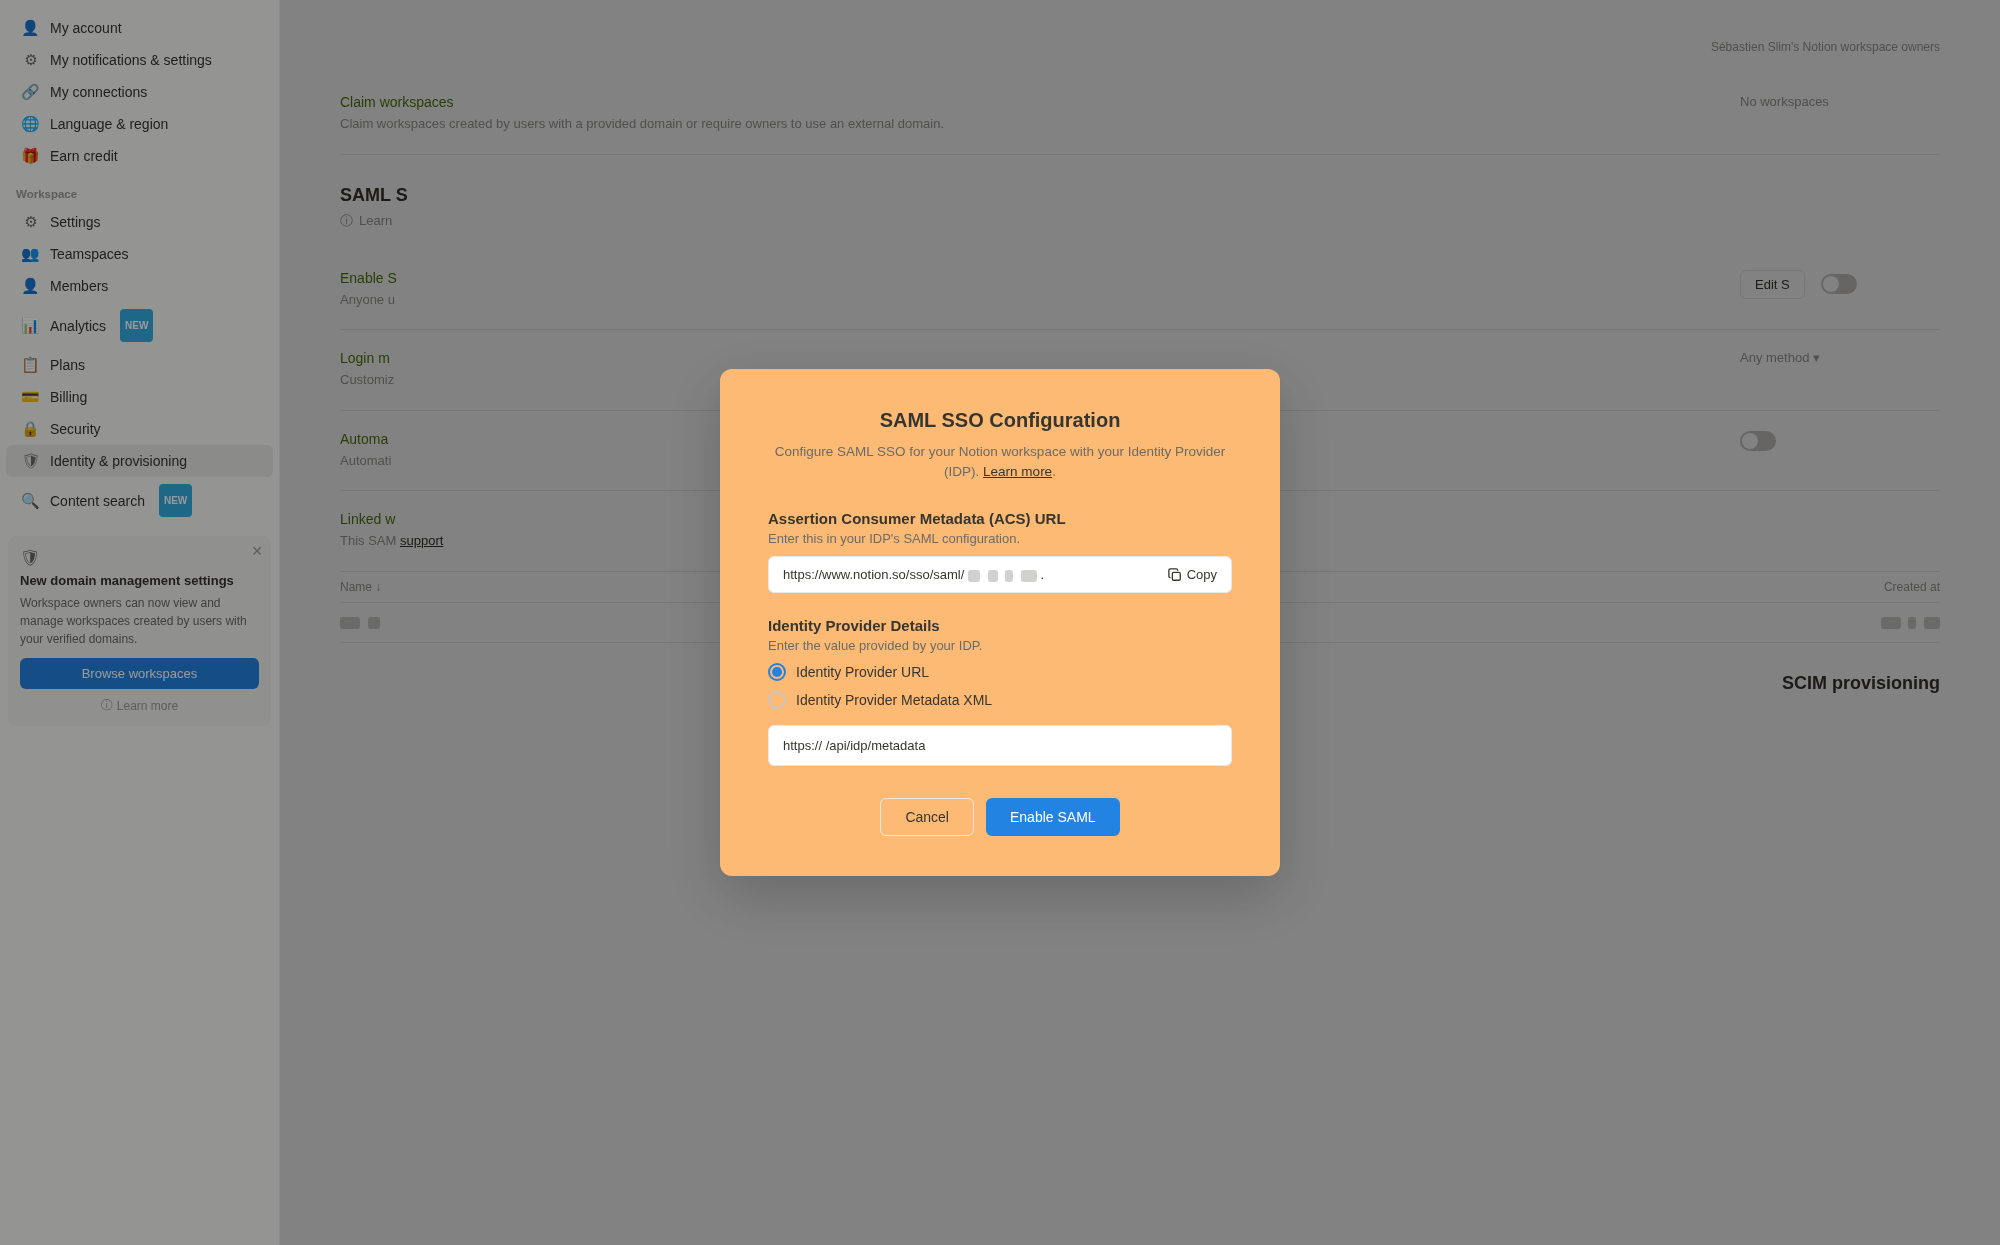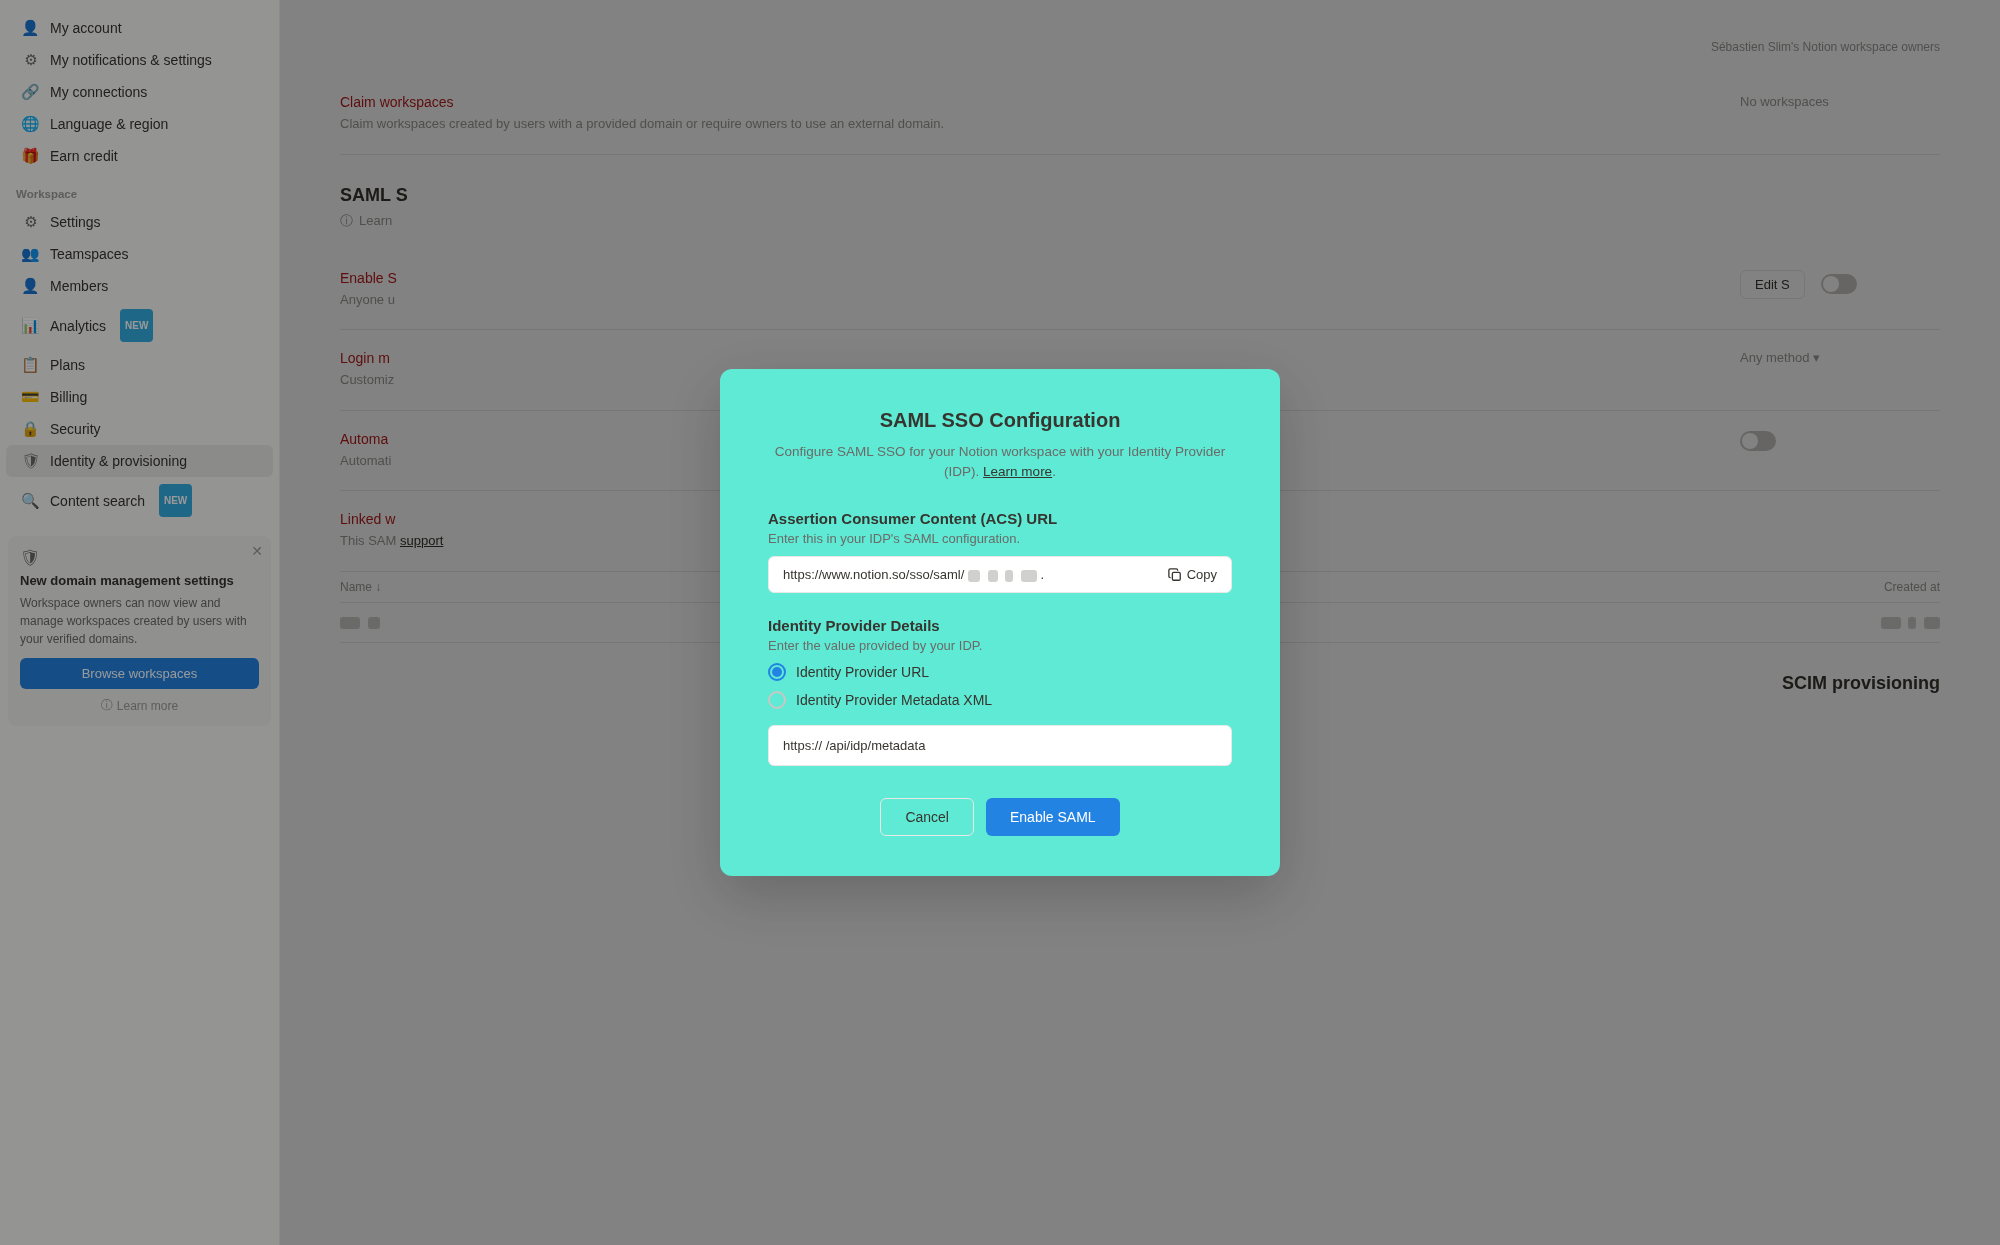--- a/index.html
+++ b/index.html
@@ -147,21 +147,21 @@
     .section-row:last-child {
       border-bottom: none;
     }
     .section-row-left {
       flex: 1;
       max-width: 620px;
     }
     .section-row-title {
       font-size: 14px;
       font-weight: 500;
-      color: #b91c1c;
+      color: #4d7c0f;
       margin-bottom: 4px;
     }
     .section-row-desc {
       font-size: 13px;
       color: #9b9b97;
       line-height: 1.5;
     }
     .section-row-right {
       display: flex;
       align-items: center;
@@ -258,21 +258,21 @@
       position: fixed;
       top: 0; left: 0; right: 0; bottom: 0;
       background: rgba(0,0,0,0.4);
       display: flex;
       align-items: center;
       justify-content: center;
       z-index: 100;
     }
 
     .modal {
-      background: #5eead4;
+      background: #fdba74;
       border-radius: 12px;
       padding: 40px 48px;
       width: 560px;
       max-width: 90vw;
       box-shadow: 0 20px 60px rgba(0,0,0,0.2);
       position: relative;
     }
 
     .modal-title {
       font-size: 20px;
@@ -578,21 +578,21 @@
 
 <div class="modal-overlay">
   <div class="modal">
     <div class="modal-title">SAML SSO Configuration</div>
     <div class="modal-subtitle">
       <span>Configure SAML SSO for your Notion workspace with your Identity Provider (IDP).</span>
       <a href="#">Learn more</a>.
     </div>
 
     <div class="modal-field-section">
-      <div class="modal-field-label">Assertion Consumer Content (ACS) URL</div>
+      <div class="modal-field-label">Assertion Consumer Metadata (ACS) URL</div>
       <div class="modal-field-sublabel">Enter this in your IDP's SAML configuration.</div>
       <div class="url-input-row">
         <span class="url-text">
           <span>https://www.notion.so/sso/saml/</span>
           <span class="redacted" style="width: 12px;"></span>
           <span class="redacted" style="width: 10px; margin-left: 4px;"></span>
           <span class="redacted" style="width: 8px; margin-left: 4px;"></span>
           <span class="redacted" style="width: 16px; margin-left: 4px;"></span>
           .
         </span>

